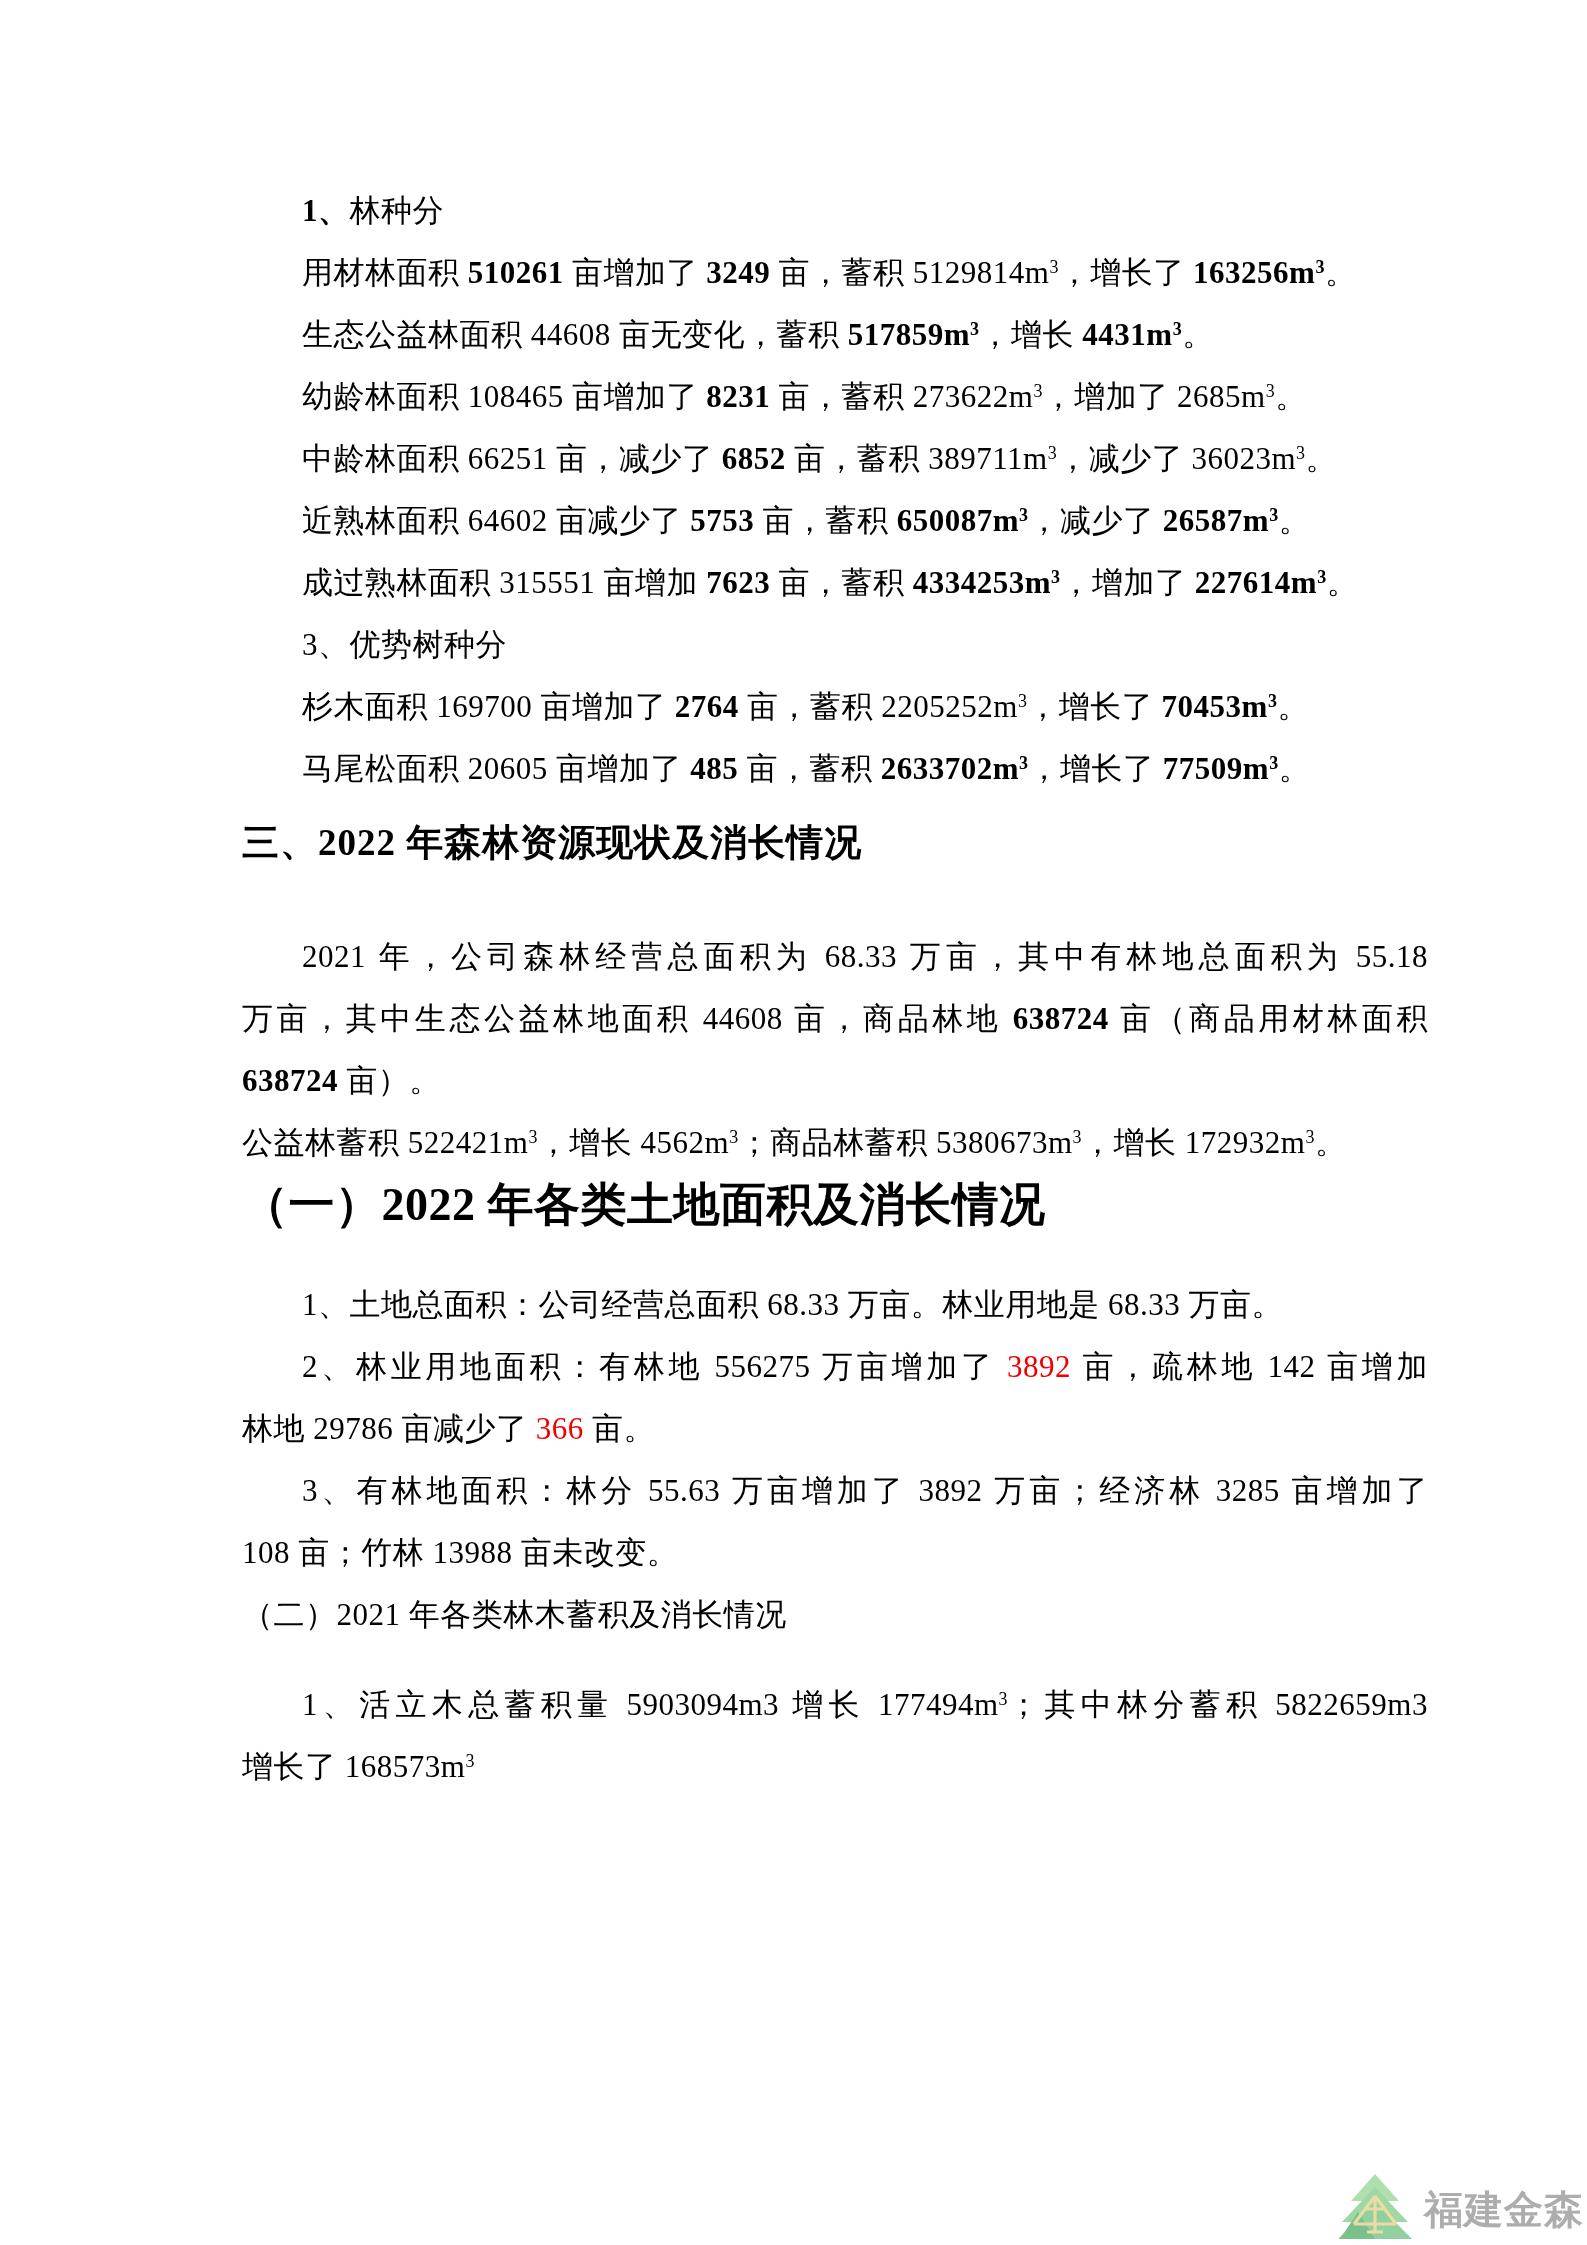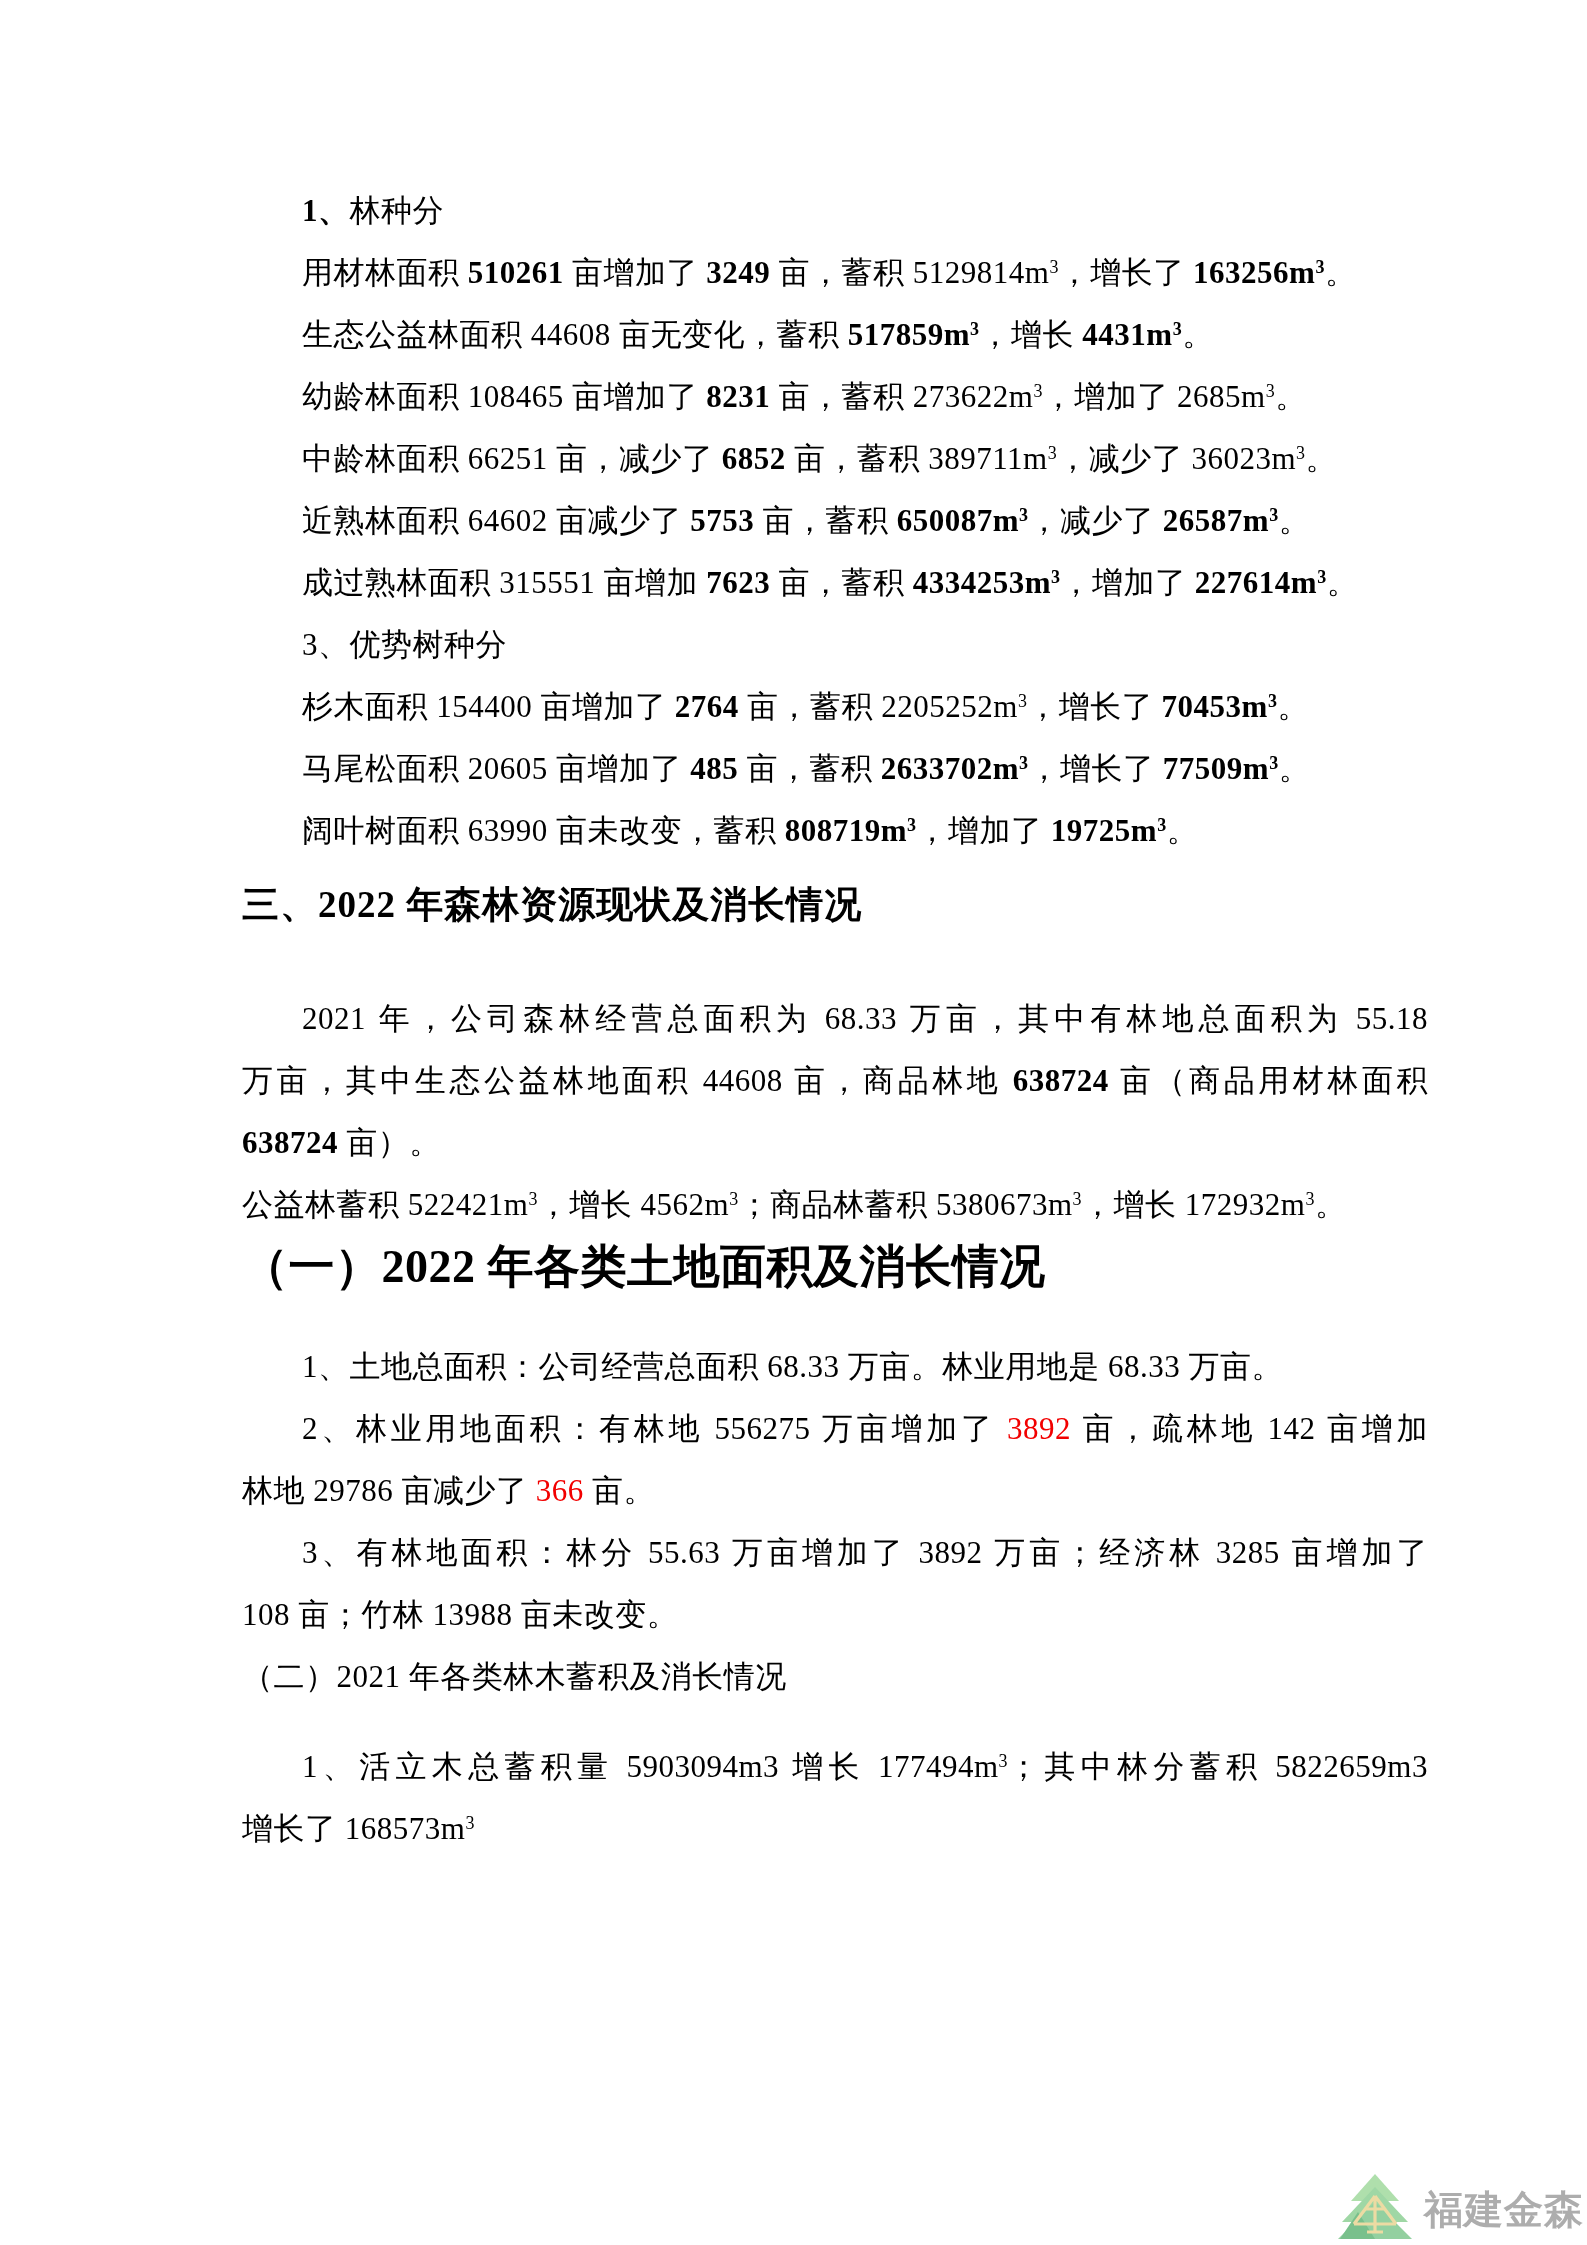--- a/index.html
+++ b/index.html
@@ -90,27 +90,24 @@
       <div class="block body">
         <div class="line indent"><span>近熟林面积 64602 亩减少了 </span><span class="b">5753</span><span> 亩，蓄积 </span><span class="b">650087m</span><sup class="b">3</sup><span>，减少了 </span><span class="b">26587m</span><sup class="b">3</sup><span>。</span></div>
       </div>
       <div class="block body">
         <div class="line indent"><span>成过熟林面积 315551 亩增加 </span><span class="b">7623</span><span> 亩，蓄积 </span><span class="b">4334253m</span><sup class="b">3</sup><span>，增加了 </span><span class="b">227614m</span><sup class="b">3</sup><span>。</span></div>
       </div>
       <div class="block body">
         <div class="line indent"><span>3、优势树种分</span></div>
       </div>
       <div class="block body">
-        <div class="line indent"><span>杉木面积 154400 亩增加了 </span><span class="b">2764</span><span> 亩，蓄积 2205252m</span><sup>3</sup><span>，增长了 </span><span class="b">70453m</span><sup class="b">3</sup><span>。</span></div>
+        <div class="line indent"><span>杉木面积 169700 亩增加了 </span><span class="b">2764</span><span> 亩，蓄积 2205252m</span><sup>3</sup><span>，增长了 </span><span class="b">70453m</span><sup class="b">3</sup><span>。</span></div>
       </div>
       <div class="block body">
         <div class="line indent"><span>马尾松面积 20605 亩增加了 </span><span class="b">485</span><span> 亩，蓄积 </span><span class="b">2633702m</span><sup class="b">3</sup><span>，增长了 </span><span class="b">77509m</span><sup class="b">3</sup><span>。</span></div>
-      </div>
-      <div class="block body">
-        <div class="line indent"><span>阔叶树面积 63990 亩未改变，蓄积 </span><span class="b">808719m</span><sup class="b">3</sup><span>，增加了 </span><span class="b">19725m</span><sup class="b">3</sup><span>。</span></div>
       </div>
       <div class="block h1">
         <div class="line"><span class="b">三、2022 年森林资源现状及消长情况</span></div>
       </div>
       <div class="block body">
         <div class="line indent stretch"><span>2021 年，公司森林经营总面积为 68.33 万亩，其中有林地总面积为 55.18</span></div>
         <div class="line stretch"><span>万亩，其中生态公益林地面积 44608 亩，商品林地 </span><span class="b">638724</span><span> 亩（商品用材林面积</span></div>
         <div class="line"><span class="b">638724</span><span> 亩）。</span></div>
       </div>
       <div class="block body">

